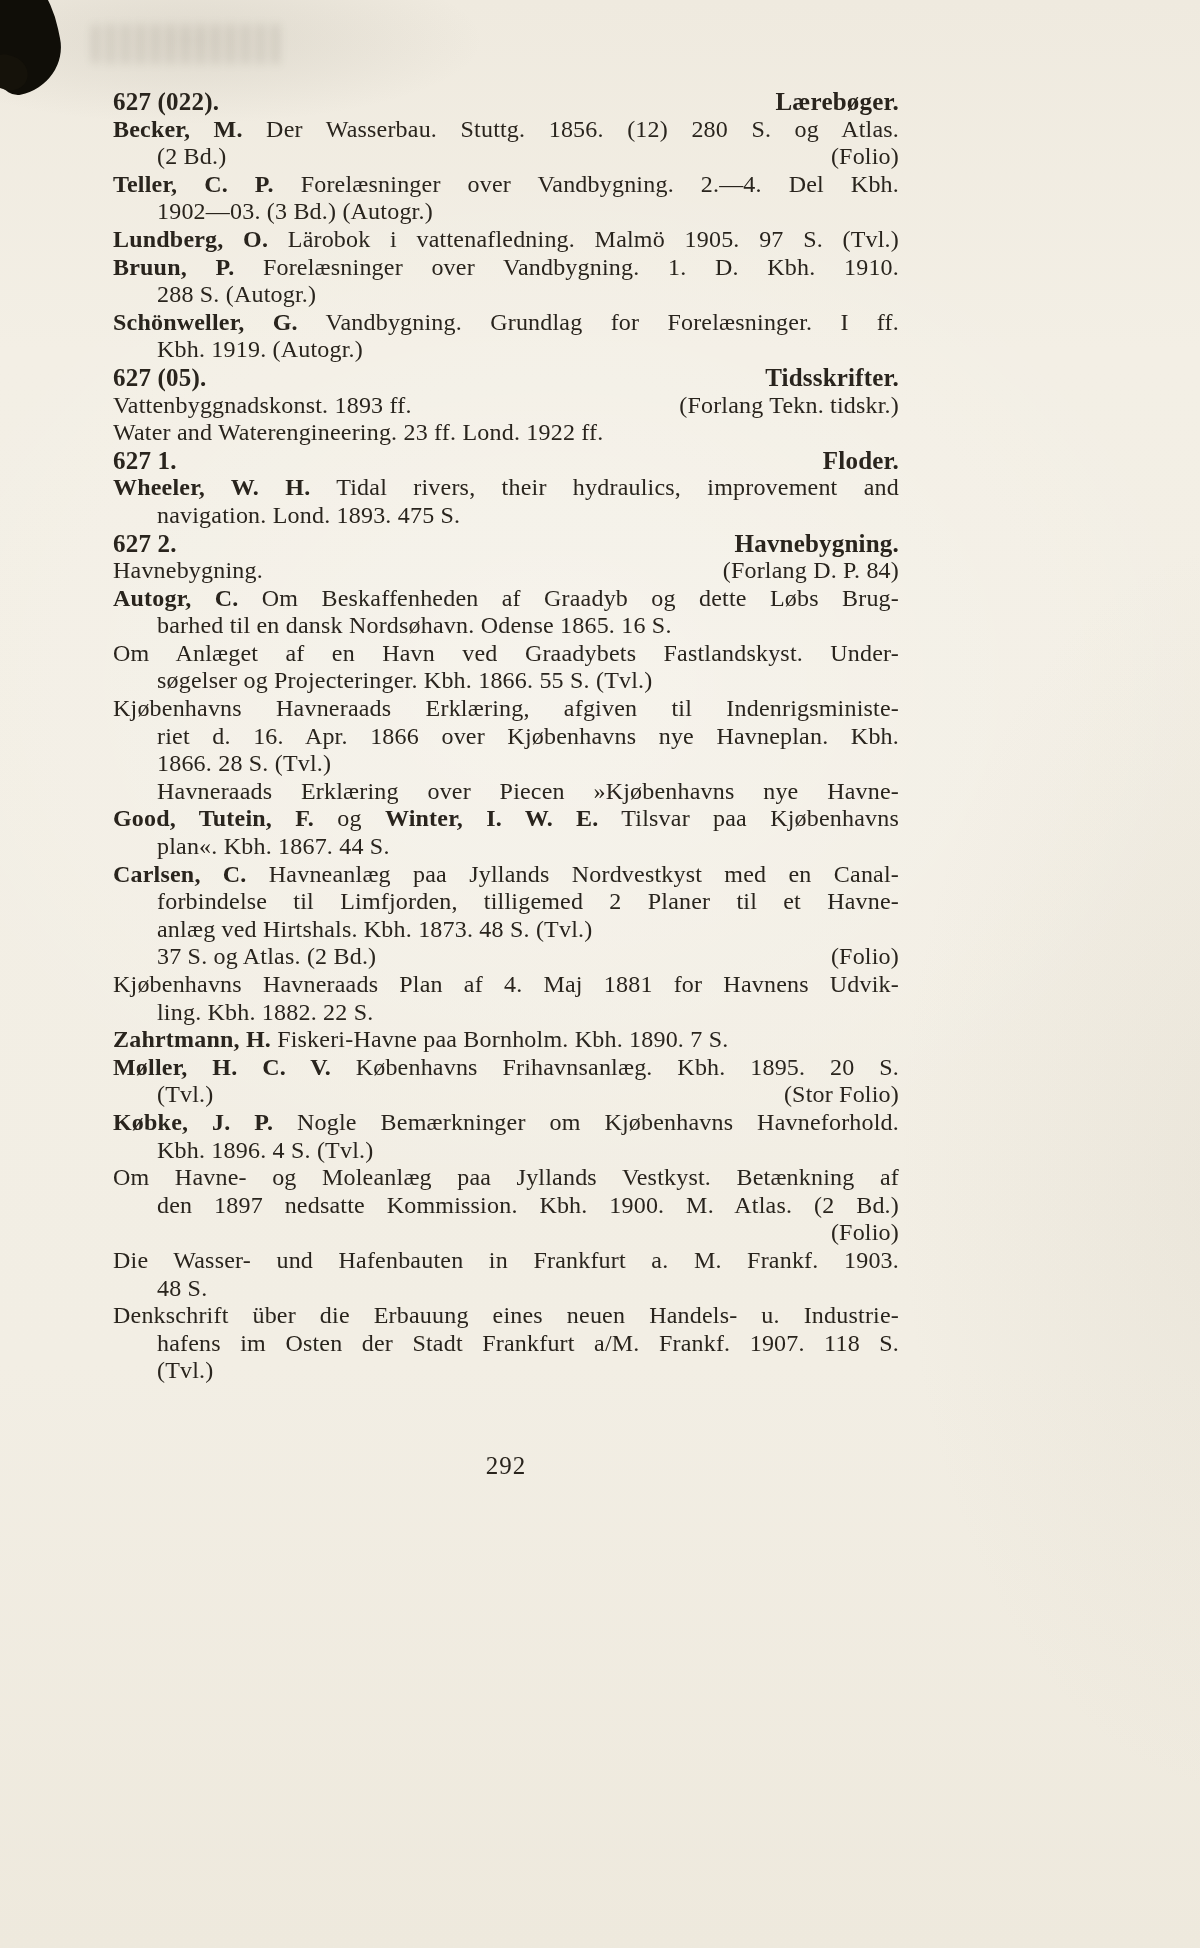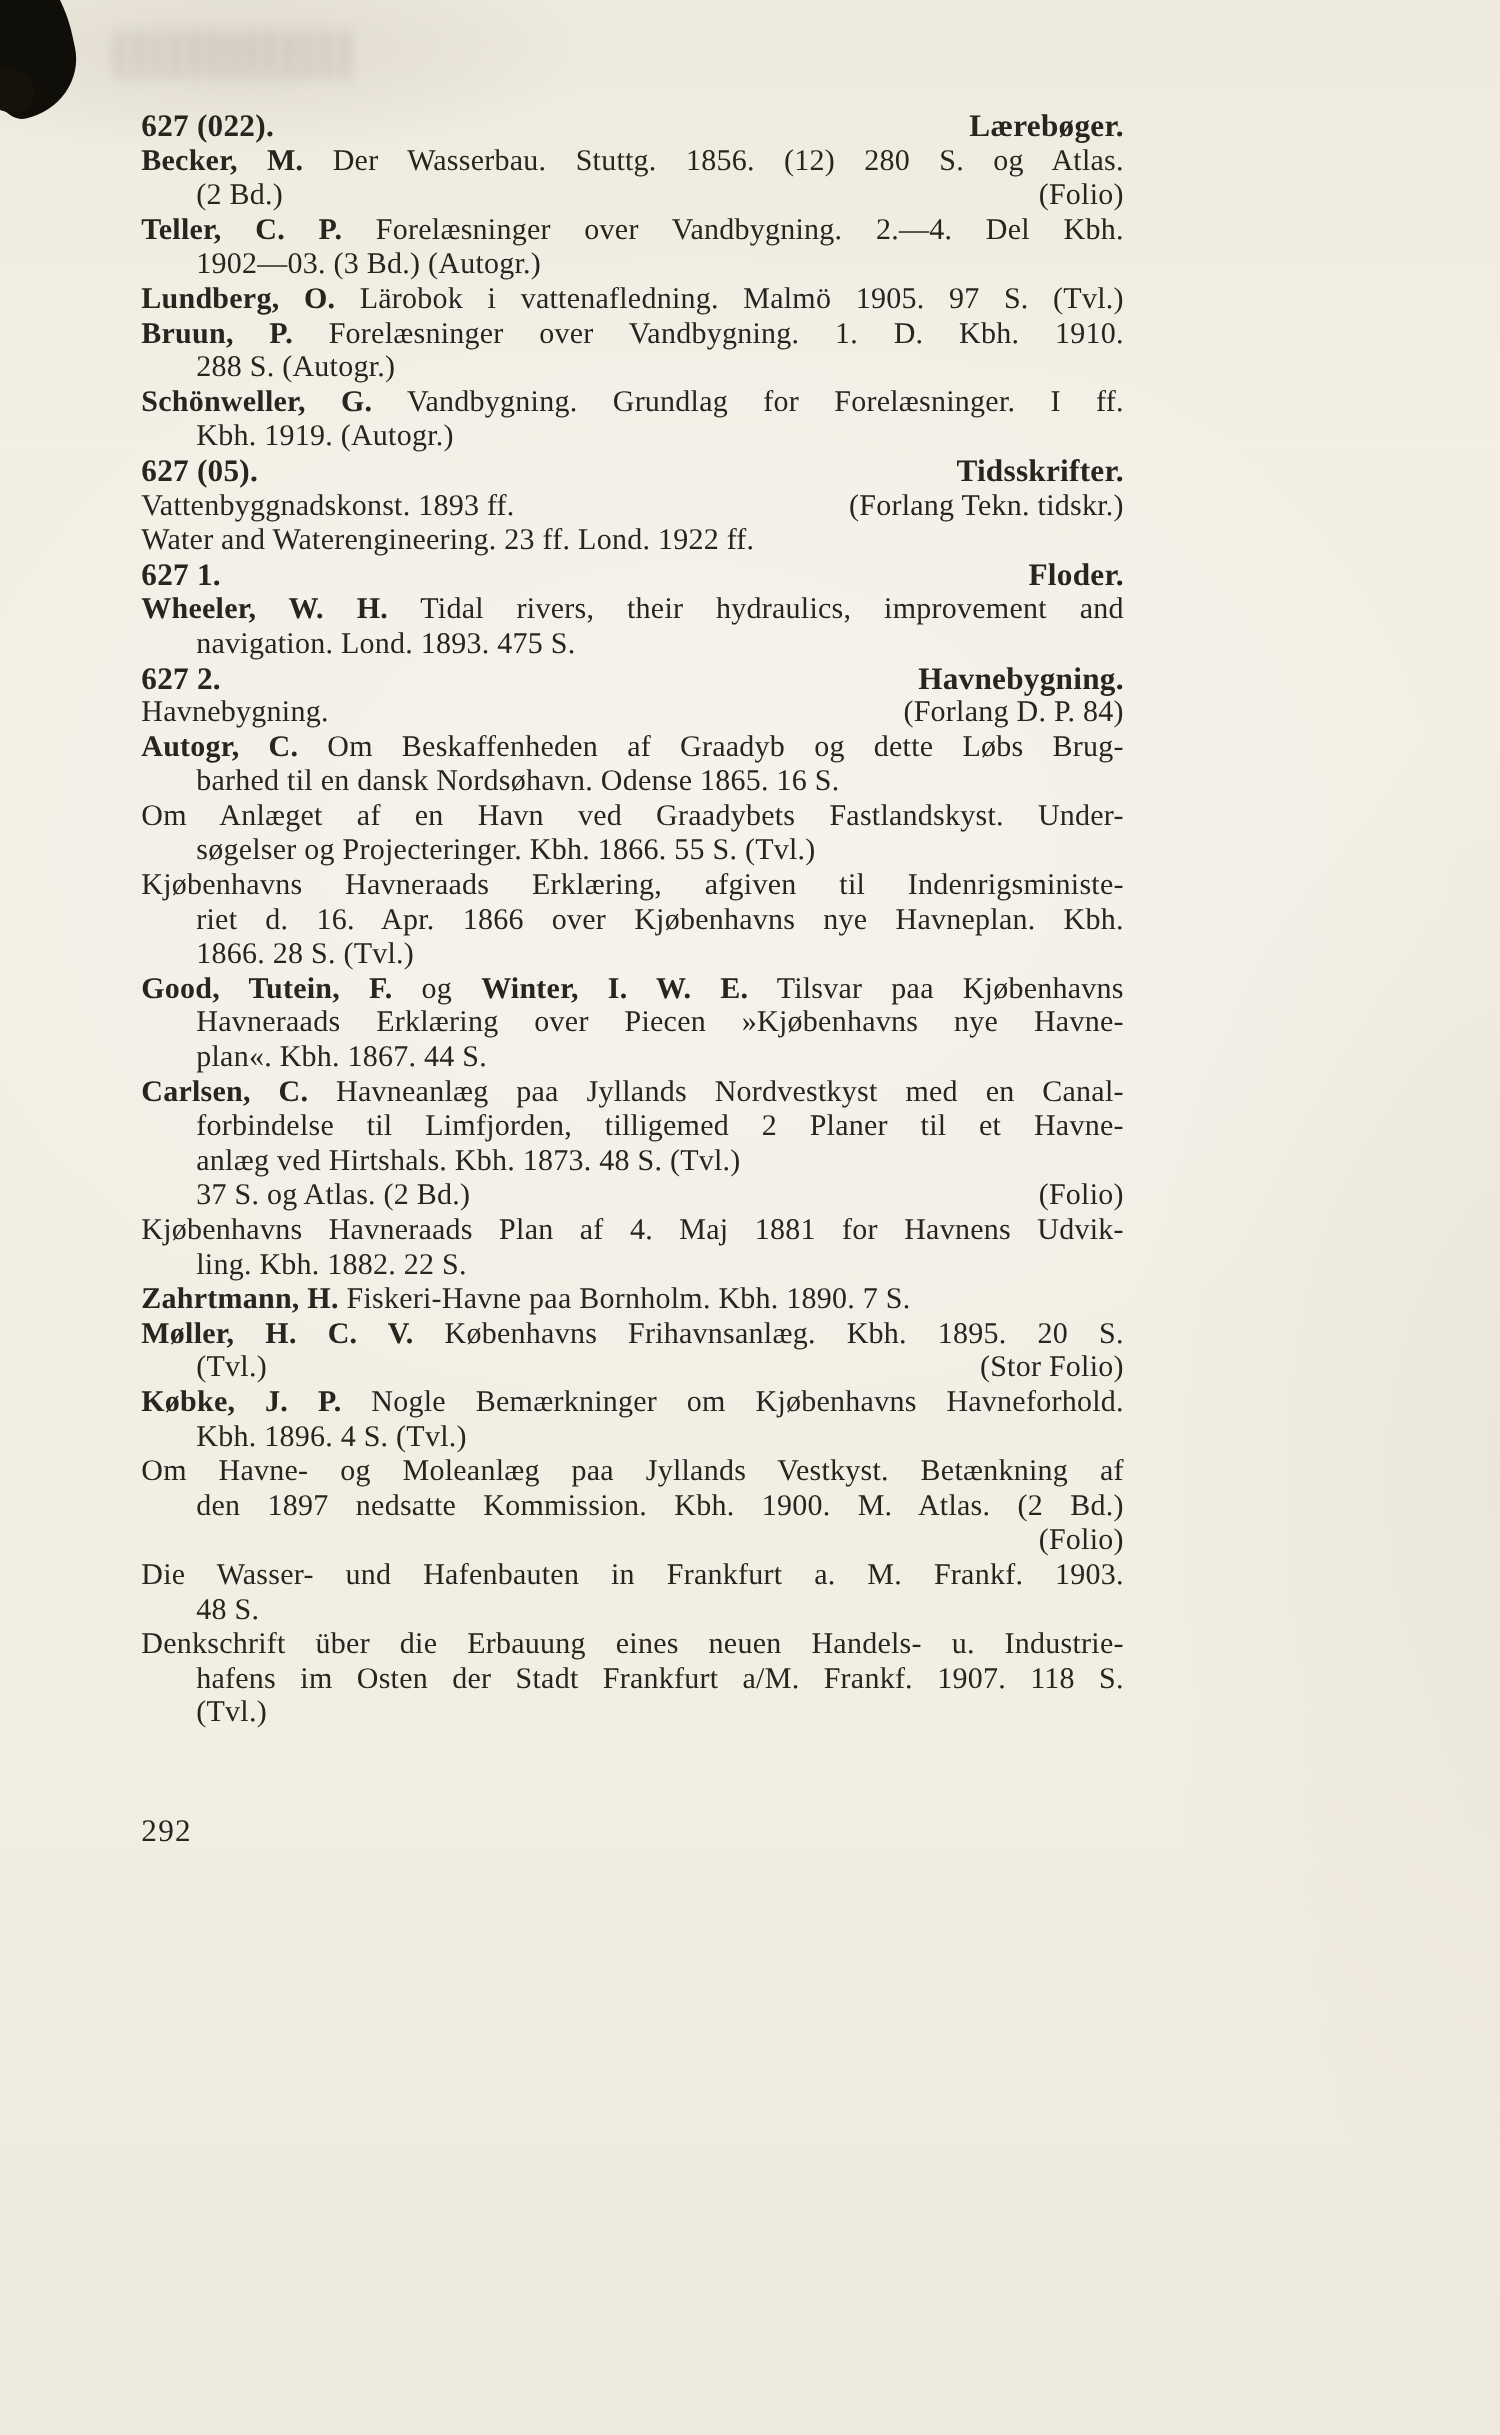--- a/index.html
+++ b/index.html
@@ -49,21 +49,21 @@
     letter-spacing:.2px;
     white-space:normal;
   }
   .line.indent { padding-left:44px; }
   .line.justify { text-align:justify; text-align-last:justify; }
   .line.heading { font-size:25px; }
   .line .b { font-weight:700; }
   .line .right { position:absolute; right:0; top:0; }
   .page-number {
     position:absolute; left:113px; top:1452px; width:786px; z-index:4;
-    font-size:25px; letter-spacing:1px;
+    text-align:center; font-size:25px; letter-spacing:1px;
   }
 </style>
 </head>
 <body>
 
 <div class="paper-texture"></div>
 <div class="corner-blob"></div>
 <div class="corner-blob-small"></div>
 <div class="stamp-smudge"></div>
 
@@ -112,23 +112,23 @@
 
   <p class="line indent"><span class="left"><span>søgelser og Projecteringer. Kbh. 1866. 55 S. (Tvl.)</span></span></p>
 
   <p class="line justify"><span class="left"><span>Kjøbenhavns Havneraads Erklæring, afgiven til Indenrigsministe-</span></span></p>
 
   <p class="line indent justify"><span class="left"><span>riet d. 16. Apr. 1866 over Kjøbenhavns nye Havneplan. Kbh.</span></span></p>
 
   <p class="line indent"><span class="left"><span>1866. 28 S. (Tvl.)</span></span></p>
 
 
+  <p class="line indent justify"><span class="left"><span>Havneraads Erklæring over Piecen »Kjøbenhavns nye Havne-</span></span></p>
+
   <p class="line justify"><span class="left"><span class="b">Good, Tutein, F.</span><span> og </span><span class="b">Winter, I. W. E.</span><span> Tilsvar paa Kjøbenhavns</span></span></p>
-
-  <p class="line indent justify"><span class="left"><span>Havneraads Erklæring over Piecen »Kjøbenhavns nye Havne-</span></span></p>
 
   <p class="line indent"><span class="left"><span>plan«. Kbh. 1867. 44 S.</span></span></p>
 
   <p class="line justify"><span class="left"><span class="b">Carlsen, C.</span><span> Havneanlæg paa Jyllands Nordvestkyst med en Canal-</span></span></p>
 
   <p class="line indent justify"><span class="left"><span>forbindelse til Limfjorden, tilligemed 2 Planer til et Havne-</span></span></p>
 
   <p class="line indent"><span class="left"><span>anlæg ved Hirtshals. Kbh. 1873. 48 S. (Tvl.)</span></span></p>
 
 

